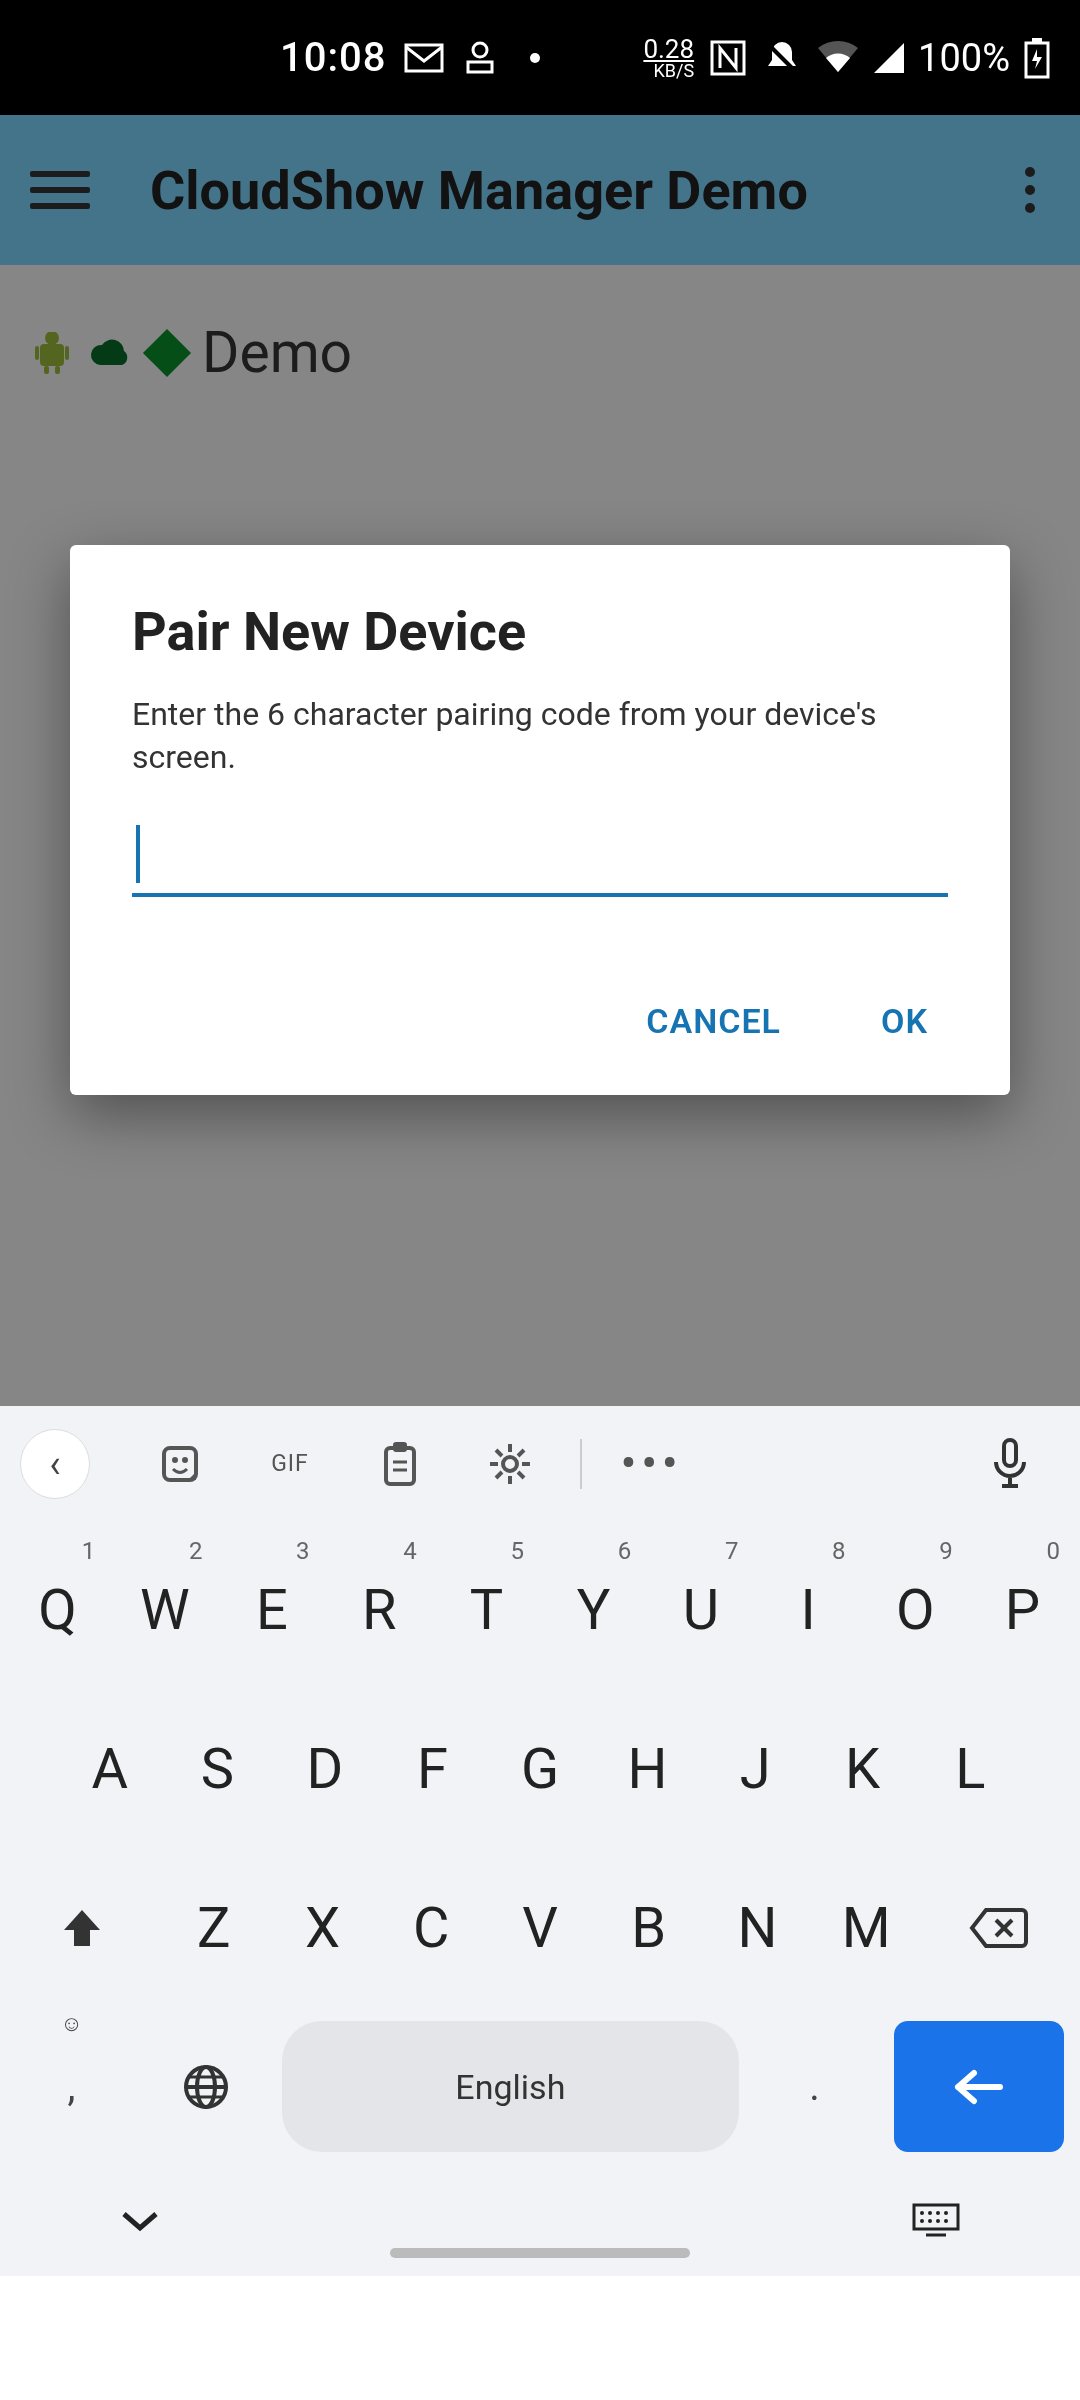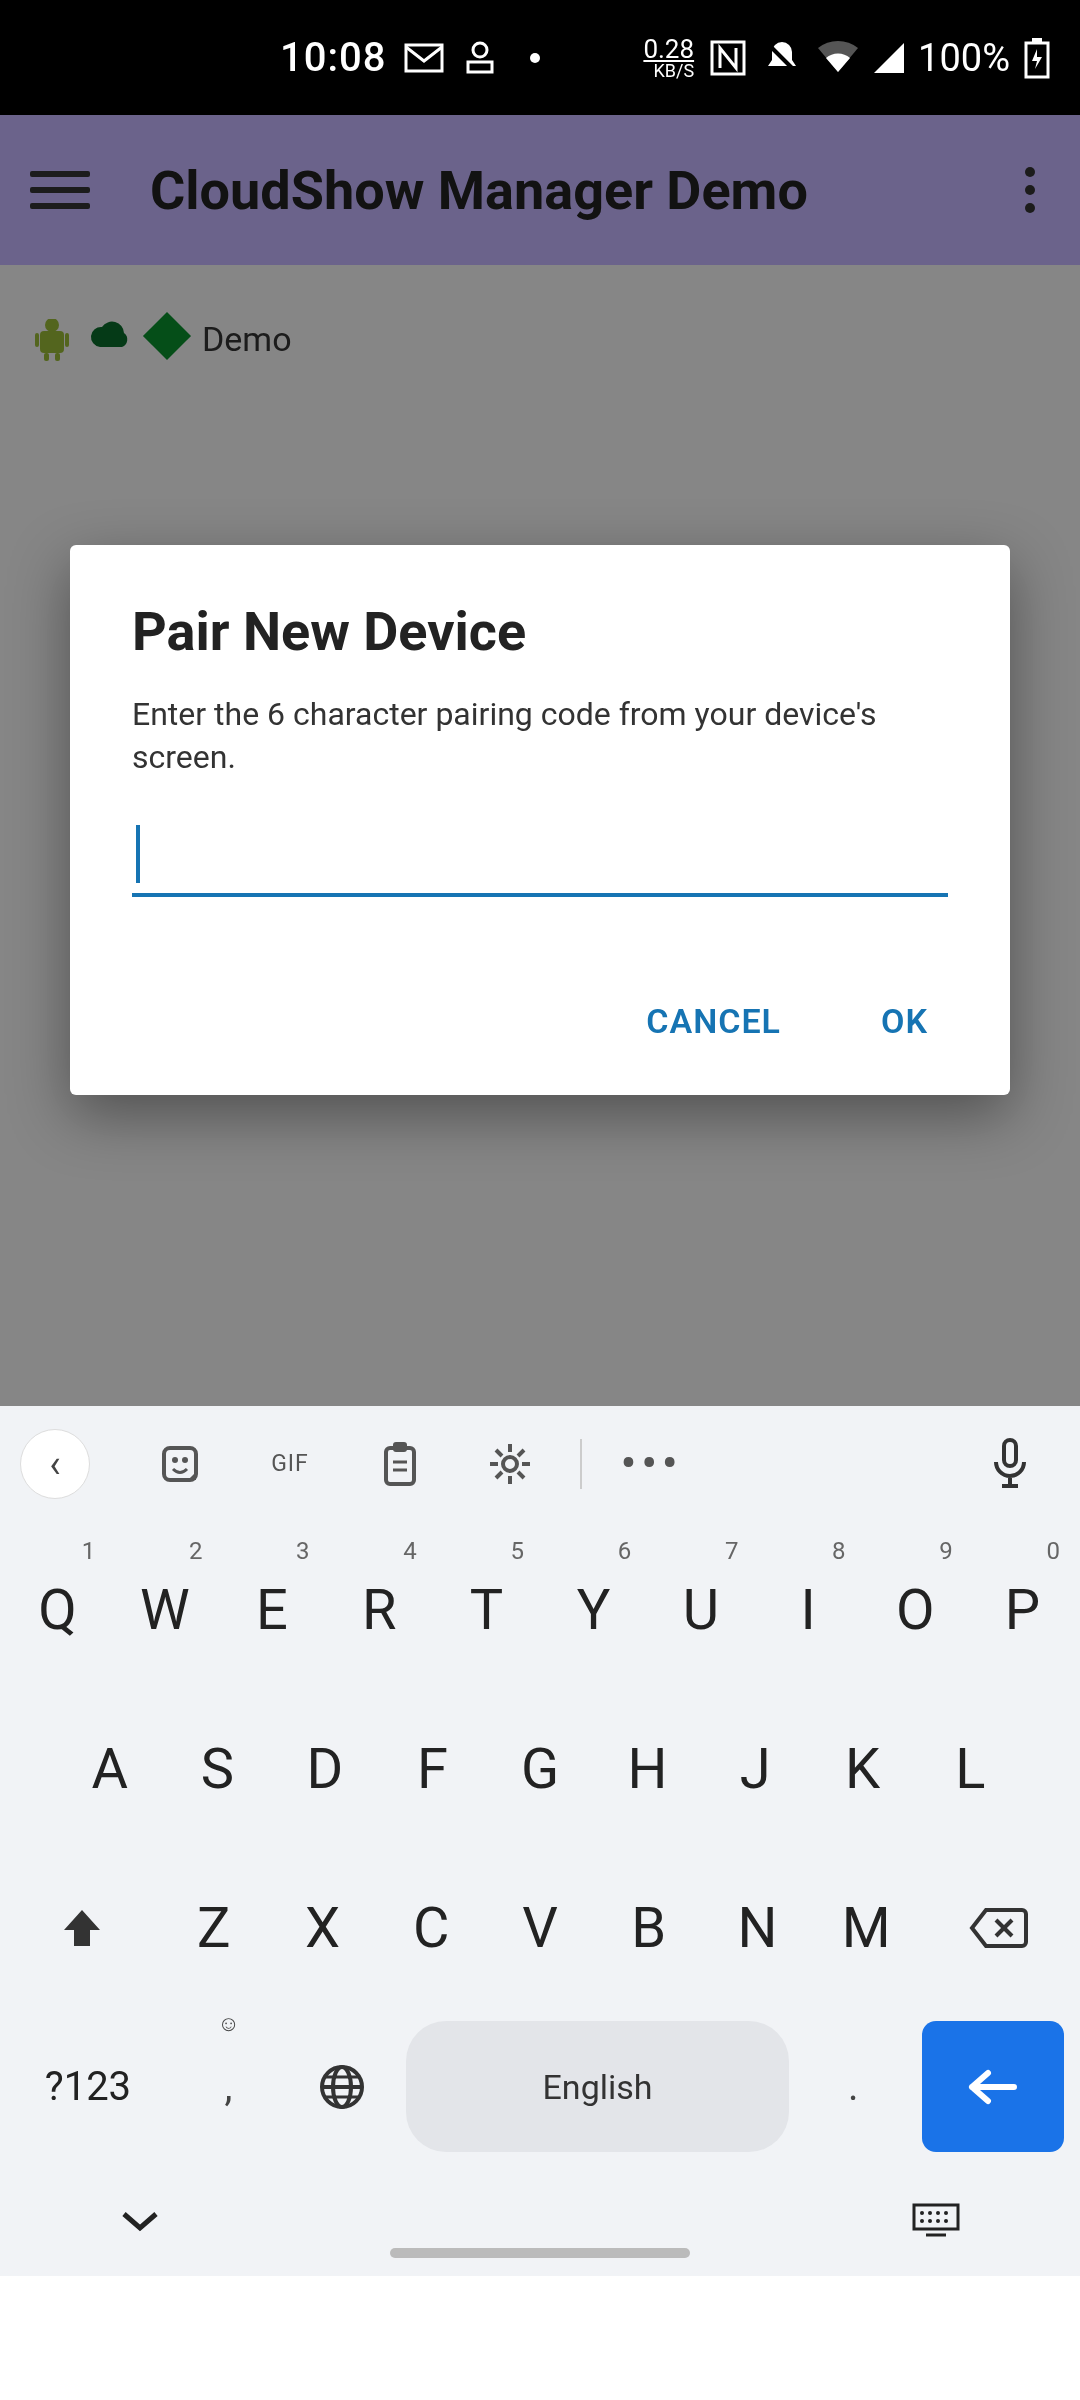--- a/index.html
+++ b/index.html
@@ -9,32 +9,32 @@
   
   .status-bar { height: 115px; background: #000; color: #fff; display: flex; align-items: center; padding: 0 30px; font-size: 40px; }
   .status-left { flex: 1; display: flex; align-items: center; gap: 18px; padding-left: 250px; }
   .status-right { display: flex; align-items: center; gap: 14px; }
   .status-time { font-weight: 500; letter-spacing: 1px; }
   .kbs { font-size: 18px; line-height: 1; text-align: right; }
   .kbs .big { font-size: 26px; display: block; text-decoration: underline; }
   .tri { width: 0; height: 0; border-left: 30px solid transparent; border-bottom: 30px solid #fff; }
 
   
-  .app-bar { height: 150px; background: #c4b5fd; display: flex; align-items: center; padding: 0 30px; color: #212121; }
+  .app-bar { height: 150px; background: #7dd3fc; display: flex; align-items: center; padding: 0 30px; color: #212121; }
   .hamburger { width: 60px; height: 60px; display: flex; flex-direction: column; justify-content: center; gap: 10px; margin-right: 60px; }
   .hamburger span { height: 6px; background: #333; border-radius: 2px; }
   .app-title { font-size: 54px; font-weight: 700; flex: 1; }
   .more-dots { width: 40px; display: flex; flex-direction: column; align-items: center; gap: 8px; }
   .more-dots span { width: 10px; height: 10px; background: #333; border-radius: 50%; }
 
   
   .main { padding: 24px; }
   .group-card { background: #ececec; border: 2px solid #ddd; padding: 28px 20px; }
   .group-title { font-size: 54px; font-weight: 700; color: #222; }
-  .device-row { display: flex; gap: 18px; padding: 30px 10px; font-size: 34px; color: #333; }
+  .device-row { display: flex; align-items: center; gap: 18px; padding: 30px 10px; font-size: 57px; color: #333; }
   .ico-android { color: #98b838; font-size: 40px; }
   .ico-cloud { color: #0a6b2a; font-size: 40px; }
   .ico-diamond { width: 34px; height: 34px; background: #0a8f2d; transform: rotate(45deg); }
 
   
   .overlay { position: absolute; top: 115px; left: 0; right: 0; bottom: 870px; background: rgba(0,0,0,0.45); }
 
   
   .dialog { position: absolute; top: 545px; left: 70px; width: 940px; background: #fff; border-radius: 6px; box-shadow: 0 20px 60px rgba(0,0,0,0.4); padding: 55px 62px 40px; }
   .dialog-title { font-size: 54px; font-weight: 700; color: #222; margin-bottom: 30px; }
@@ -261,21 +261,20 @@
           </div>
         <div class="key del">
           <svg width="60" height="44" viewBox="0 0 60 44">
               <path d="M18 4h36a4 4 0 0 1 4 4v28a4 4 0 0 1-4 4H18L4 22z" fill="none" stroke="#333" stroke-width="4"></path>
               <line x1="28" y1="14" x2="44" y2="30" stroke="#333" stroke-width="4"></line>
               <line x1="44" y1="14" x2="28" y2="30" stroke="#333" stroke-width="4"></line>
             </svg>
         </div>
       </div>
       <div class="krow row4">
-        <div class="key sym">?123</div>
         <div class="key small" style="position:relative;">
           <span class="emoji-sup">☺</span>
           <span>,</span>
         </div>
         <div class="key small">
           <svg width="48" height="48" viewBox="0 0 48 48">
               <circle cx="24" cy="24" r="20" fill="none" stroke="#333" stroke-width="4"></circle>
               <ellipse cx="24" cy="24" rx="9" ry="20" fill="none" stroke="#333" stroke-width="4"></ellipse>
               <line x1="4" y1="24" x2="44" y2="24" stroke="#333" stroke-width="4"></line>
               <path d="M8 14h32M8 34h32" stroke="#333" stroke-width="3"></path>

